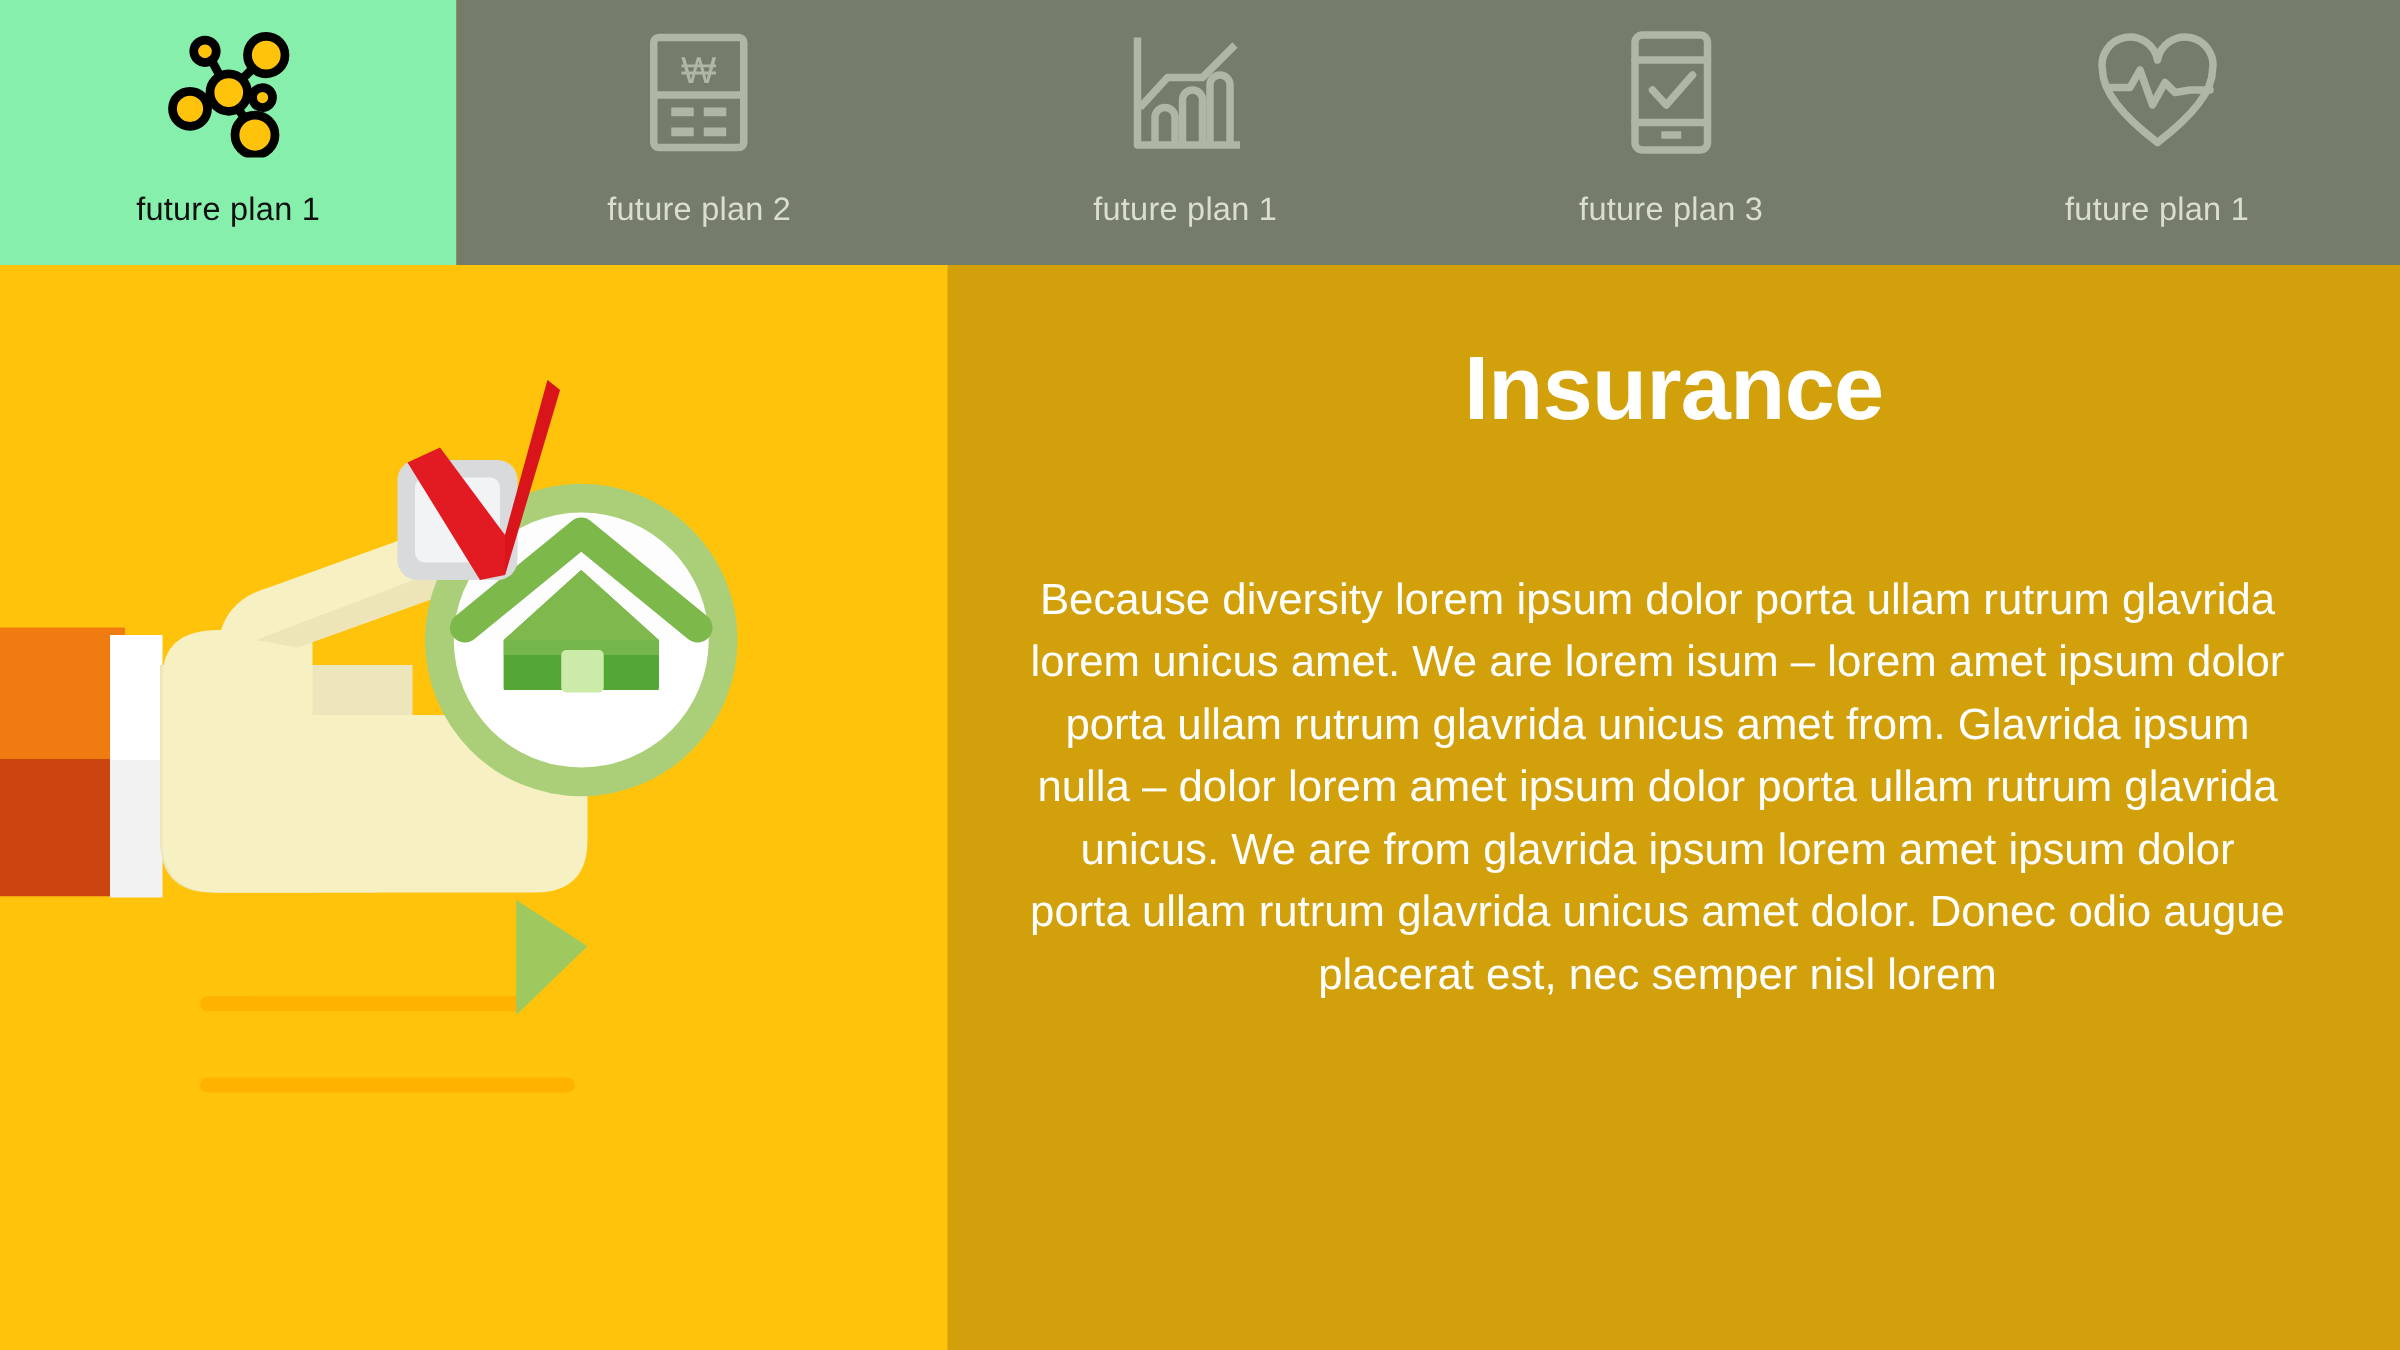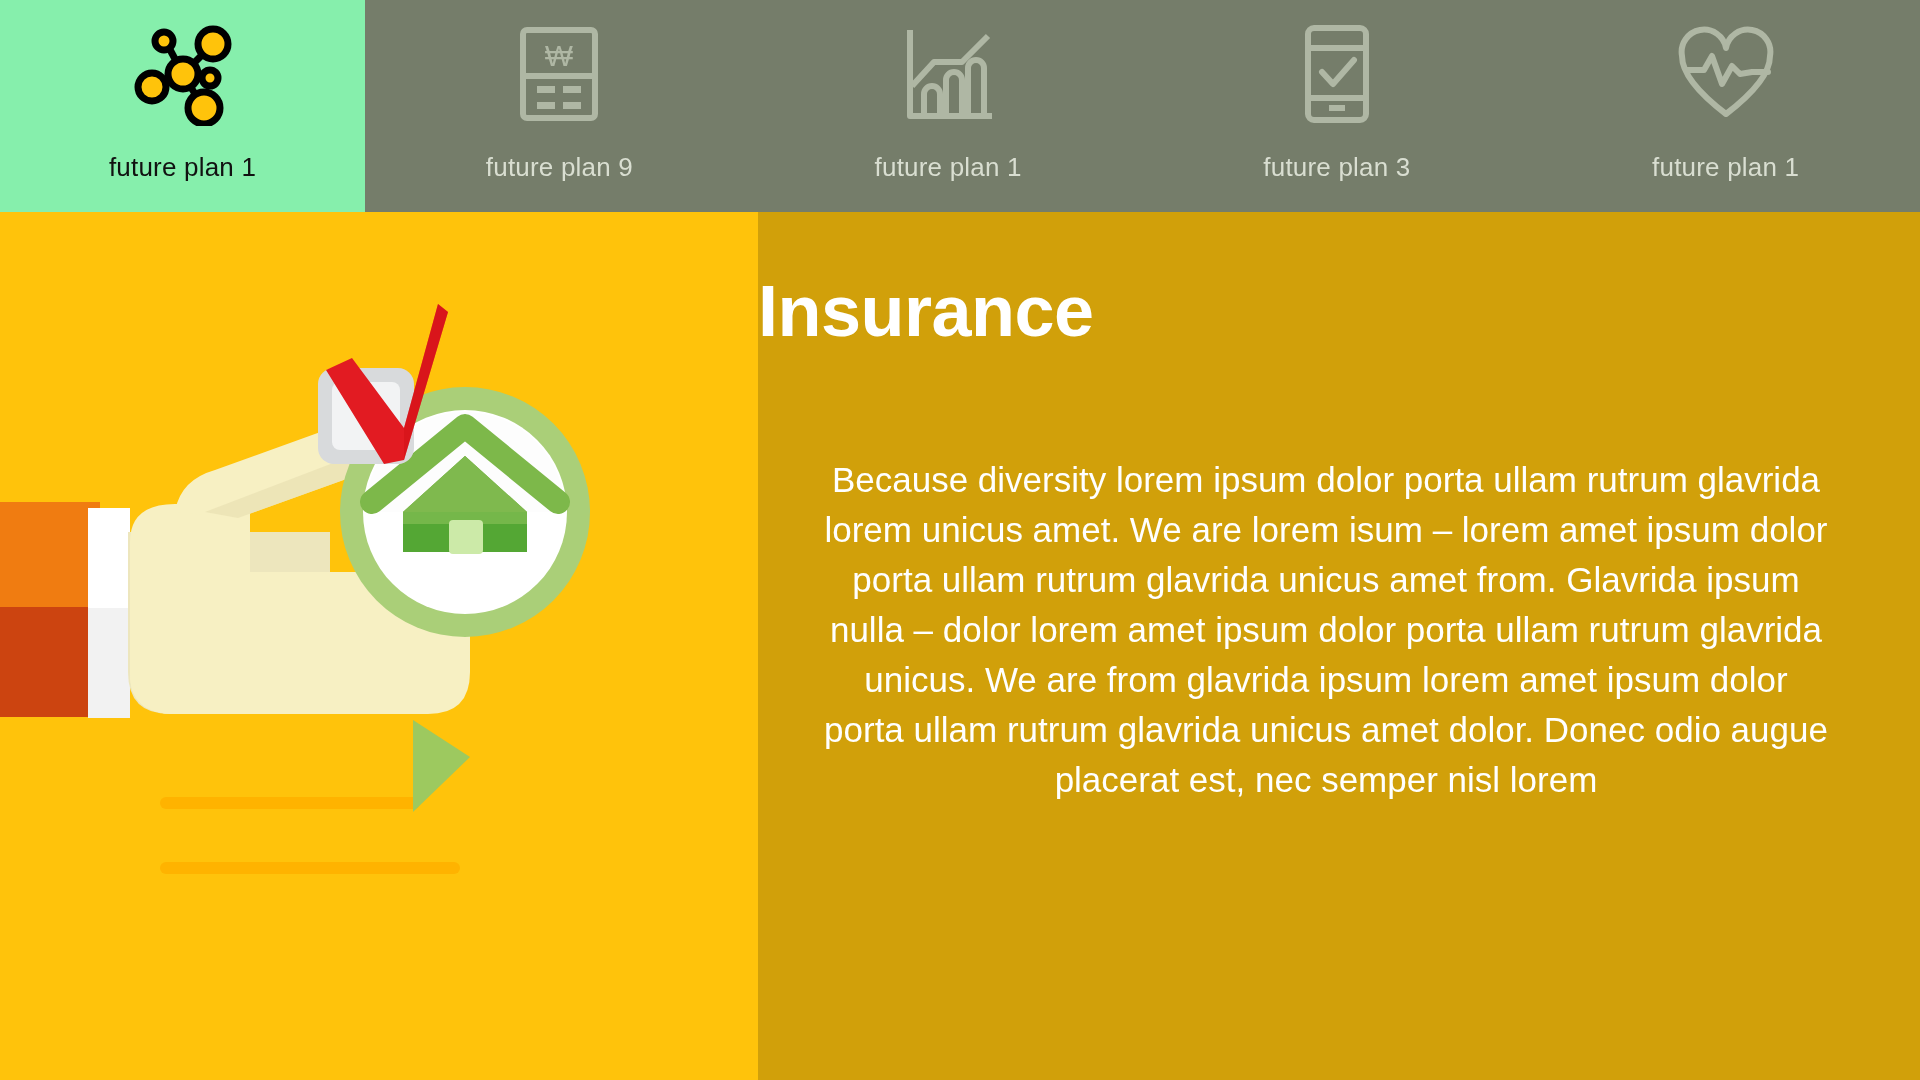--- a/index.html
+++ b/index.html
@@ -40,21 +40,21 @@
   .tab-icon{height:104px;display:flex;align-items:center;justify-content:center;}
   .tab-label{
     font-size:26px;letter-spacing:.2px;margin-top:26px;
     color:#D9DED1;white-space:nowrap;
   }
   .tab-active .tab-label{color:#111111;}
 
   
   .headline{
     position:absolute;left:758px;top:270px;width:1162px;
-    text-align:left;color:#FFFFFF;
+    text-align:center;color:#FFFFFF;
     font-size:72px;font-weight:bold;letter-spacing:-.5px;
   }
   .bodytext{
     position:absolute;left:806px;top:455px;width:1010px;
     text-align:center;color:#FFFFFF;
     font-size:35px;line-height:50px;font-weight:300;margin-left:15px;
   }
 
   
   .illus{position:absolute;left:0;top:212px;width:758px;height:868px;overflow:hidden;}
@@ -143,21 +143,21 @@
         <svg width="88" height="100" viewBox="0 0 88 100" fill="none" stroke="#AFB7A4" stroke-width="6">
           <rect x="8" y="6" width="72" height="88" rx="4"></rect>
           <line x1="8" y1="52" x2="80" y2="52"></line>
           <text x="44" y="42" font-family="'Liberation Sans', sans-serif" font-size="30" fill="#AFB7A4" stroke="none" text-anchor="middle">₩</text>
           <rect x="22" y="62" width="18" height="7" fill="#AFB7A4" stroke="none"></rect>
           <rect x="48" y="62" width="18" height="7" fill="#AFB7A4" stroke="none"></rect>
           <rect x="22" y="78" width="18" height="7" fill="#AFB7A4" stroke="none"></rect>
           <rect x="48" y="78" width="18" height="7" fill="#AFB7A4" stroke="none"></rect>
         </svg>
       </span>
-      <span class="tab-label">future plan 9</span>
+      <span class="tab-label">future plan 2</span>
     </div>
 
     <div class="tab">
       <span class="tab-icon">
         <svg width="96" height="100" viewBox="0 0 96 100" fill="none" stroke="#AFB7A4" stroke-width="6" stroke-linejoin="round">
           <polyline points="10,6 10,92 92,92"></polyline>
           <polyline points="12,62 34,38 62,38 88,12"></polyline>
           <path d="M24 92 V70 a8 8 0 0 1 16 0 V92"></path>
           <path d="M46 92 V56 a8 8 0 0 1 16 0 V92"></path>
           <path d="M68 92 V44 a8 8 0 0 1 16 0 V92"></path>

